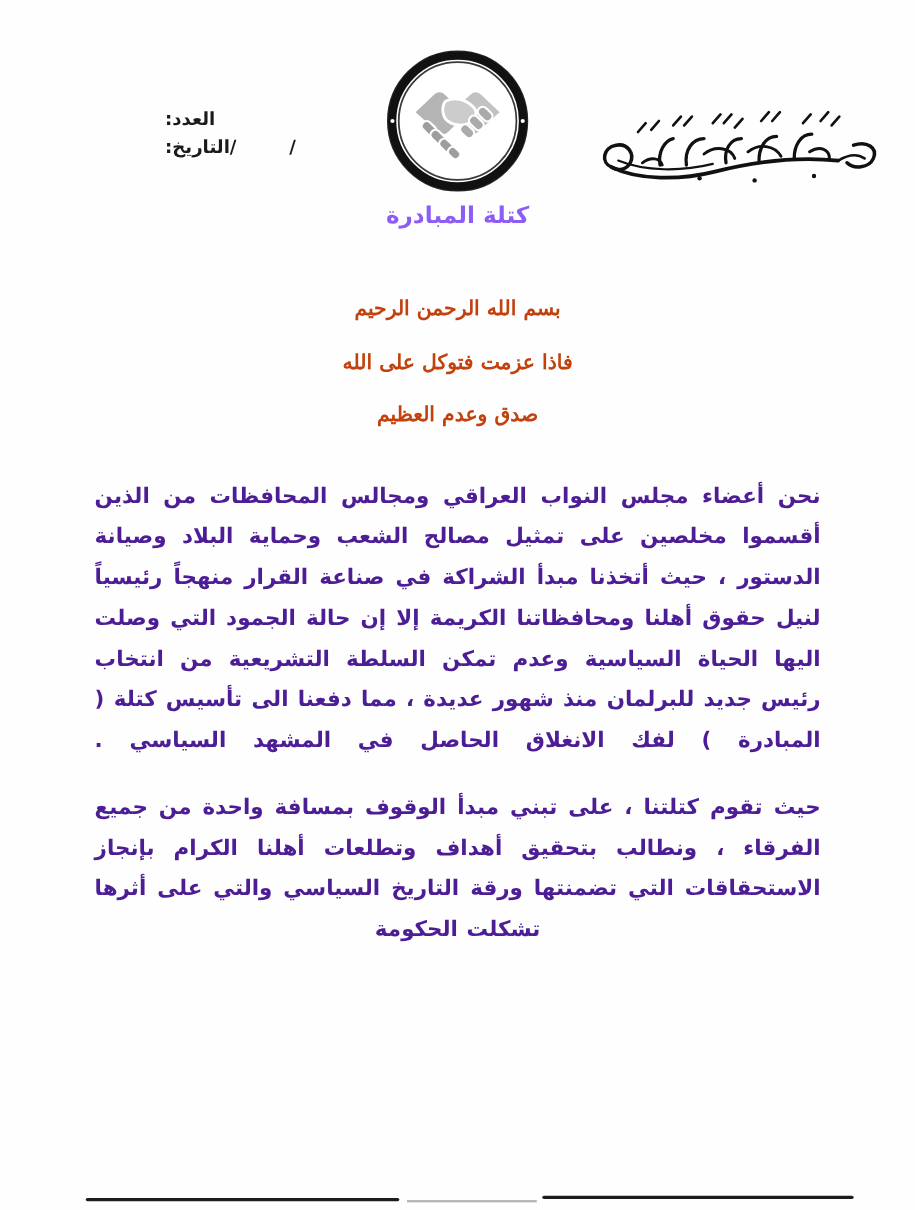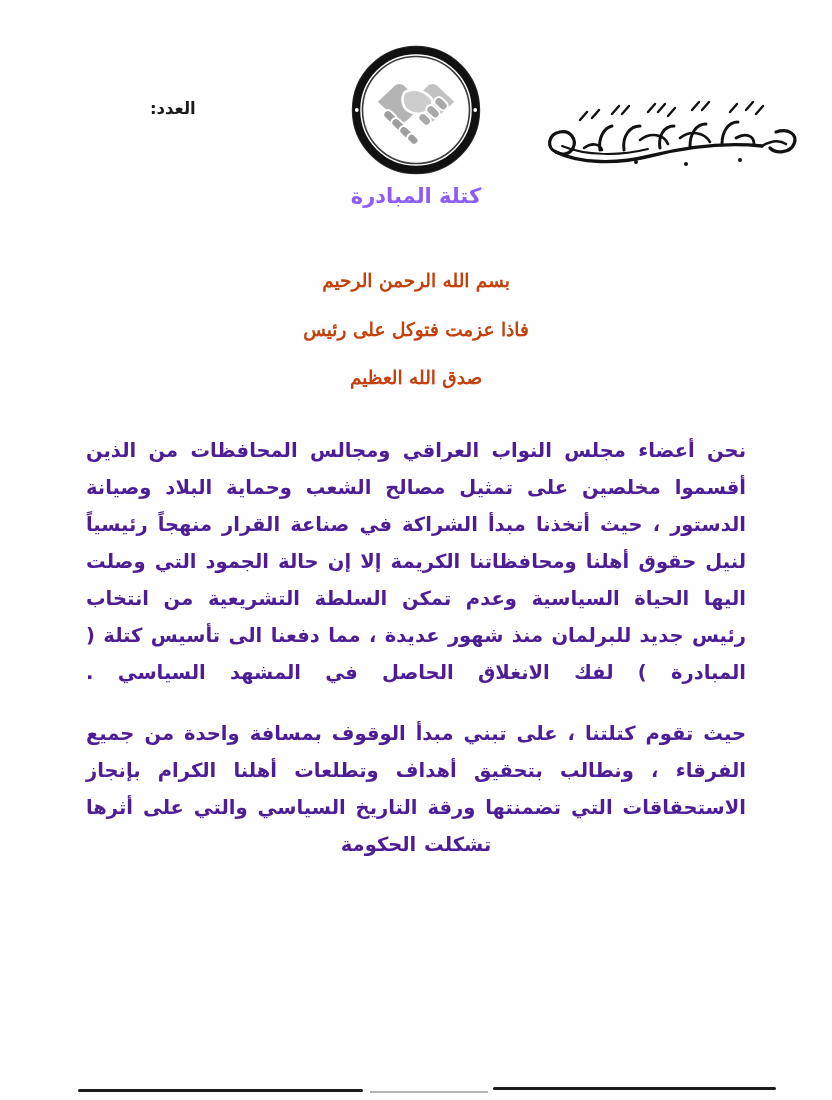--- a/index.html
+++ b/index.html
@@ -153,20 +153,24 @@
 <body>
 
 <div id="page">
 
   <div class="header">
 
     <div class="ref-block">
       <div class="ref-row">
         <span class="ref-label">العدد:</span>
         <span class="ref-value"></span>
+      </div>
+      <div class="ref-row">
+        <span class="ref-label">التاريخ:</span>
+        <span class="ref-value">/    /</span>
       </div>
     </div>
 
     <div class="logo-wrap">
       <div class="logo-circle">
         <svg viewBox="0 0 132 132" width="132" height="132" aria-hidden="true">
 
           <circle cx="66" cy="66" r="63" fill="none" stroke="#2a2a2a" stroke-width="2.4"></circle>
           <circle cx="66" cy="66" r="59.5" fill="none" stroke="#111111" stroke-width="7.5"></circle>
           <circle cx="66" cy="66" r="53.5" fill="none" stroke="#3a3a3a" stroke-width="1.6"></circle>
@@ -240,22 +244,22 @@
           <circle cx="96" cy="72" r="2" fill="#111111" stroke="none"></circle>
           <circle cx="146" cy="74" r="2" fill="#111111" stroke="none"></circle>
           <circle cx="200" cy="70" r="2" fill="#111111" stroke="none"></circle>
         </g>
       </svg>
     </div>
   </div>
 
   <div class="invocation">
     <div class="inv-1">بسم الله الرحمن الرحيم</div>
-    <div class="inv-2">فاذا عزمت فتوكل على رئيس</div>
-    <div class="inv-3">صدق الله العظيم</div>
+    <div class="inv-2">فاذا عزمت فتوكل على الله</div>
+    <div class="inv-3">صدق وعدم العظيم</div>
   </div>
 
   <div class="body-text">
     <p class="para">نحن أعضاء مجلس النواب العراقي ومجالس المحافظات من الذين أقسموا مخلصين على تمثيل مصالح الشعب وحماية البلاد وصيانة الدستور ، حيث أتخذنا مبدأ الشراكة في صناعة القرار منهجاً رئيسياً لنيل حقوق أهلنا ومحافظاتنا الكريمة إلا إن حالة الجمود التي وصلت اليها الحياة السياسية وعدم تمكن السلطة التشريعية من انتخاب رئيس جديد للبرلمان منذ شهور عديدة ، مما دفعنا الى تأسيس كتلة ( المبادرة ) لفك الانغلاق الحاصل في المشهد السياسي .</p>
     <p class="para last-ragged">حيث تقوم كتلتنا ، على تبني مبدأ الوقوف بمسافة واحدة من جميع الفرقاء ، ونطالب بتحقيق أهداف وتطلعات أهلنا الكرام بإنجاز الاستحقاقات التي تضمنتها ورقة التاريخ السياسي والتي على أثرها تشكلت الحكومة</p>
   </div>
 
   <div class="sig-line sig-left"></div>
   <div class="sig-faint"></div>
   <div class="sig-line sig-right"></div>

